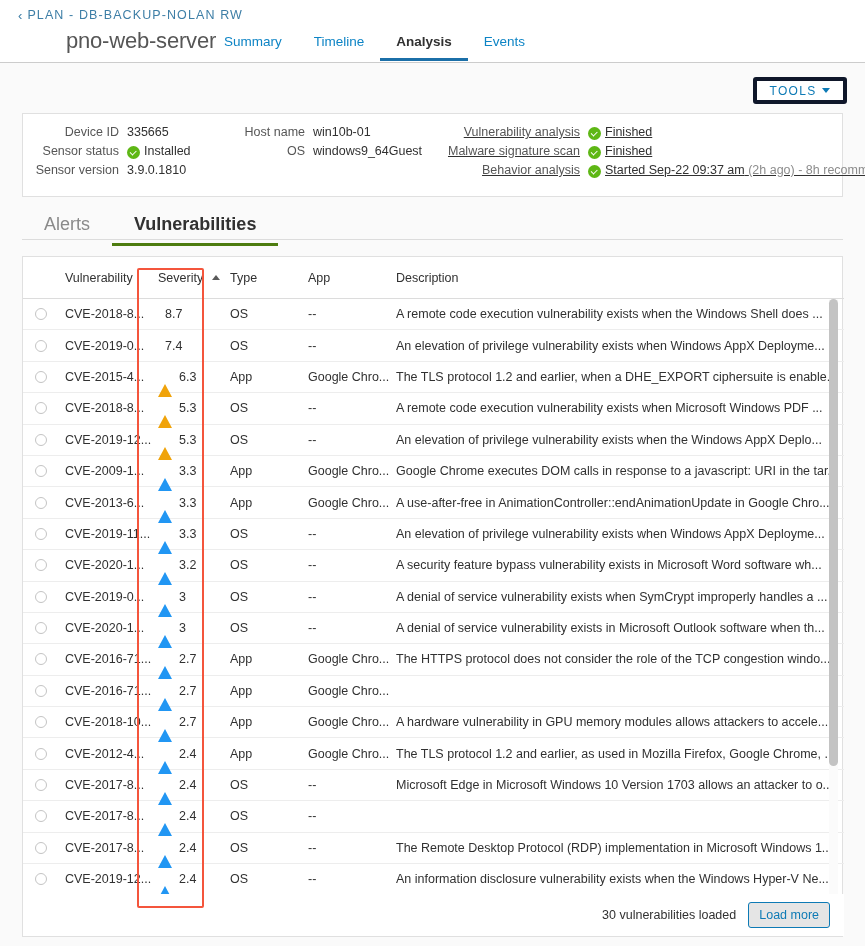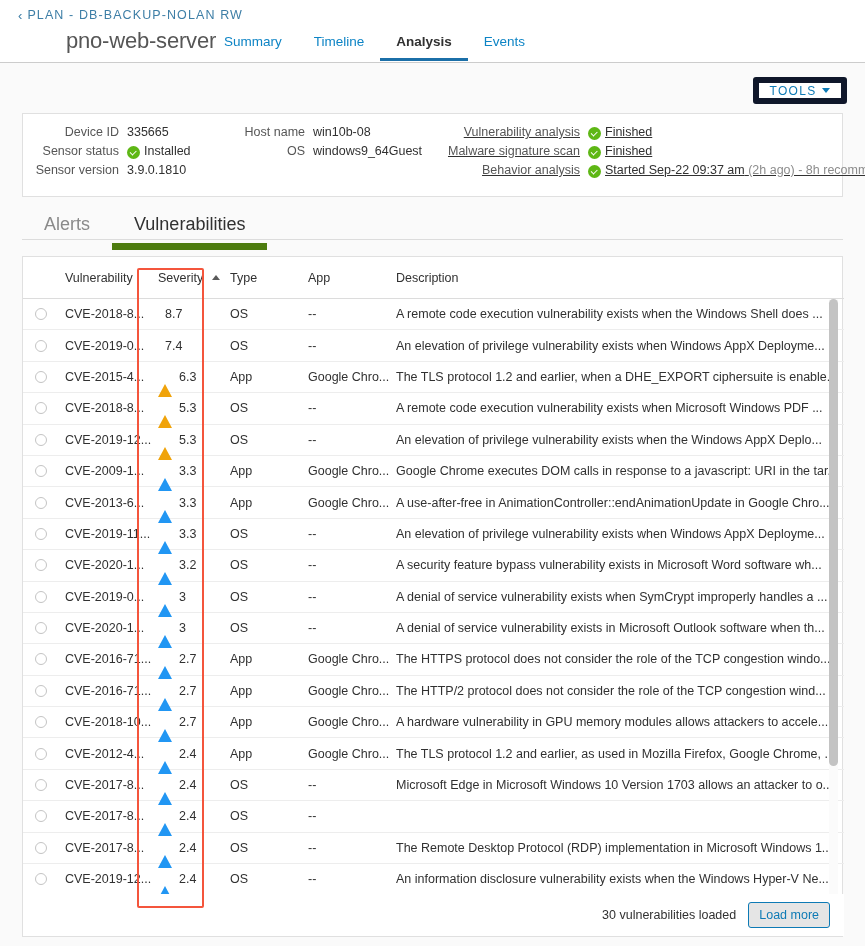--- a/index.html
+++ b/index.html
@@ -52,21 +52,21 @@
   }
   .tab-main.active {
     color: #313131; font-weight: 600;
     border-bottom: 3px solid #1b6fa8;
   }
 
   
   .tools-btn {
     position: absolute; right: 18px; top: 77px;
     width: 94px; height: 27px;
-    border: 6px solid #0f172a; border-radius: 3px;
+    border: 4px solid #0f172a; border-radius: 3px;
     background: #ffffff; color: #0d7ab5;
     font-size: 12px; letter-spacing: 1.3px;
     display: flex; align-items: center; justify-content: center; gap: 6px;
     cursor: pointer;
   }
   .tools-btn .caret {
     width: 0; height: 0;
     border-left: 4.5px solid transparent;
     border-right: 4.5px solid transparent;
     border-top: 5.5px solid #0d7ab5;
@@ -115,21 +115,21 @@
   .subtabs {
     position: absolute; left: 22px; top: 208px; width: 821px; height: 32px;
     border-bottom: 1px solid #dcdcdc;
     display: flex; align-items: flex-start;
   }
   .subtab {
     font-size: 18px; color: #8a8a8a; padding: 6px 22px 8px 22px;
     cursor: pointer; border-bottom: 3px solid transparent;
     position: relative; top: 0px; white-space: nowrap;
   }
-  .subtab.active { color: #313131; border-bottom: 7px solid #4d7c0f; }
+  .subtab.active { color: #313131; border-bottom: 3px solid #4d7c0f; font-weight: bold; }
 
   
   .table-card {
     position: absolute; left: 22px; top: 256px;
     width: 821px; height: 681px;
     background: #ffffff; border: 1px solid #e0e0e0;
   }
   .tbl { position: absolute; left: 0; top: 0; width: 821px; }
   .thead {
     display: flex; align-items: center;
@@ -271,21 +271,21 @@
       </div>
       <div class="info-row">
         <span class="info-label">Sensor version</span>
         <span class="info-value">3.9.0.1810</span>
       </div>
     </div>
 
     <div class="info-col c2">
       <div class="info-row">
         <span class="info-label">Host name</span>
-        <span class="info-value">win10b-08</span>
+        <span class="info-value">win10b-01</span>
       </div>
       <div class="info-row">
         <span class="info-label">OS</span>
         <span class="info-value">windows9_64Guest</span>
       </div>
     </div>
 
     <div class="info-col c3">
       <div class="info-row">
         <span class="info-label">Vulnerability analysis</span>
@@ -496,21 +496,20 @@
             <div class="col-sel">
               <span class="radio"></span>
             </div>
             <div class="col-vuln">CVE-2016-71...</div>
             <div class="col-sev">
               <span class="sev-icon"><span class="tri blue"></span></span>
               <span>2.7</span>
             </div>
             <div class="col-type">App</div>
             <div class="col-app">Google Chro...</div>
-            <div class="col-desc">The HTTP/2 protocol does not consider the role of the TCP congestion wind...</div>
           </div>
           <div class="trow">
             <div class="col-sel">
               <span class="radio"></span>
             </div>
             <div class="col-vuln">CVE-2018-10...</div>
             <div class="col-sev">
               <span class="sev-icon"><span class="tri blue"></span></span>
               <span>2.7</span>
             </div>

